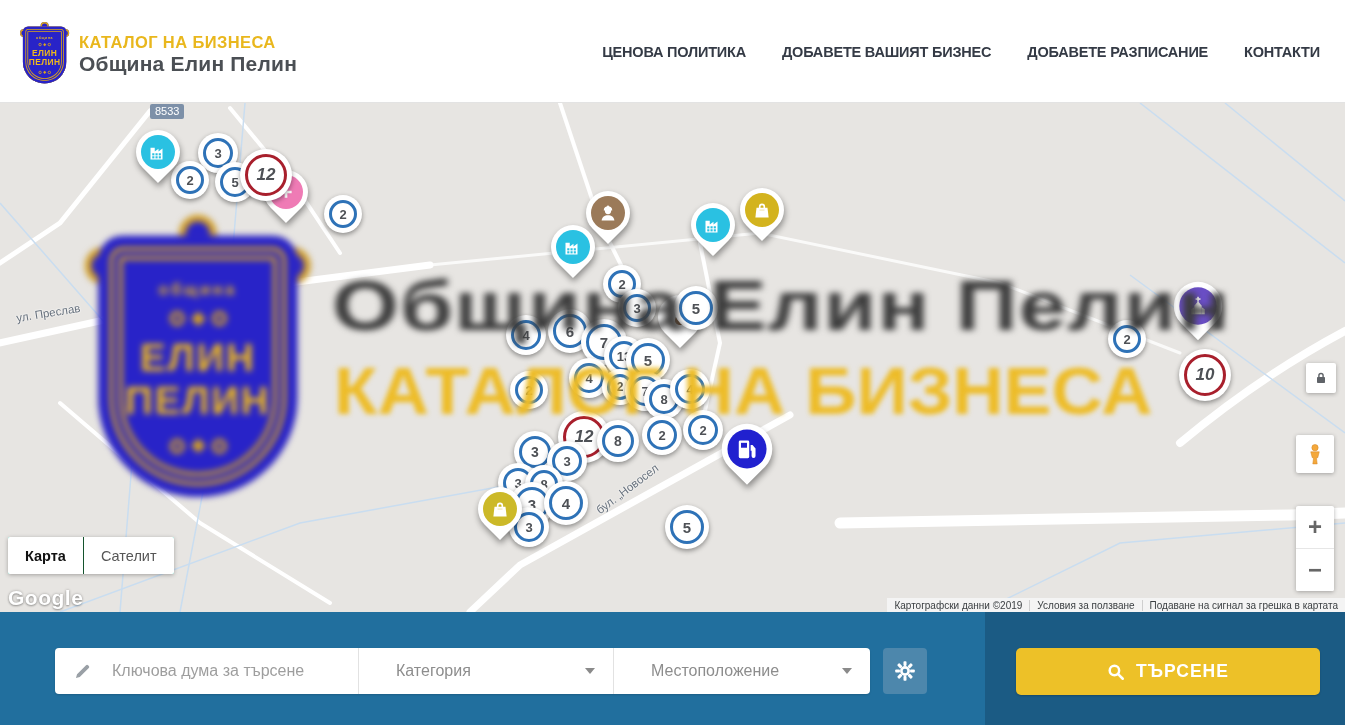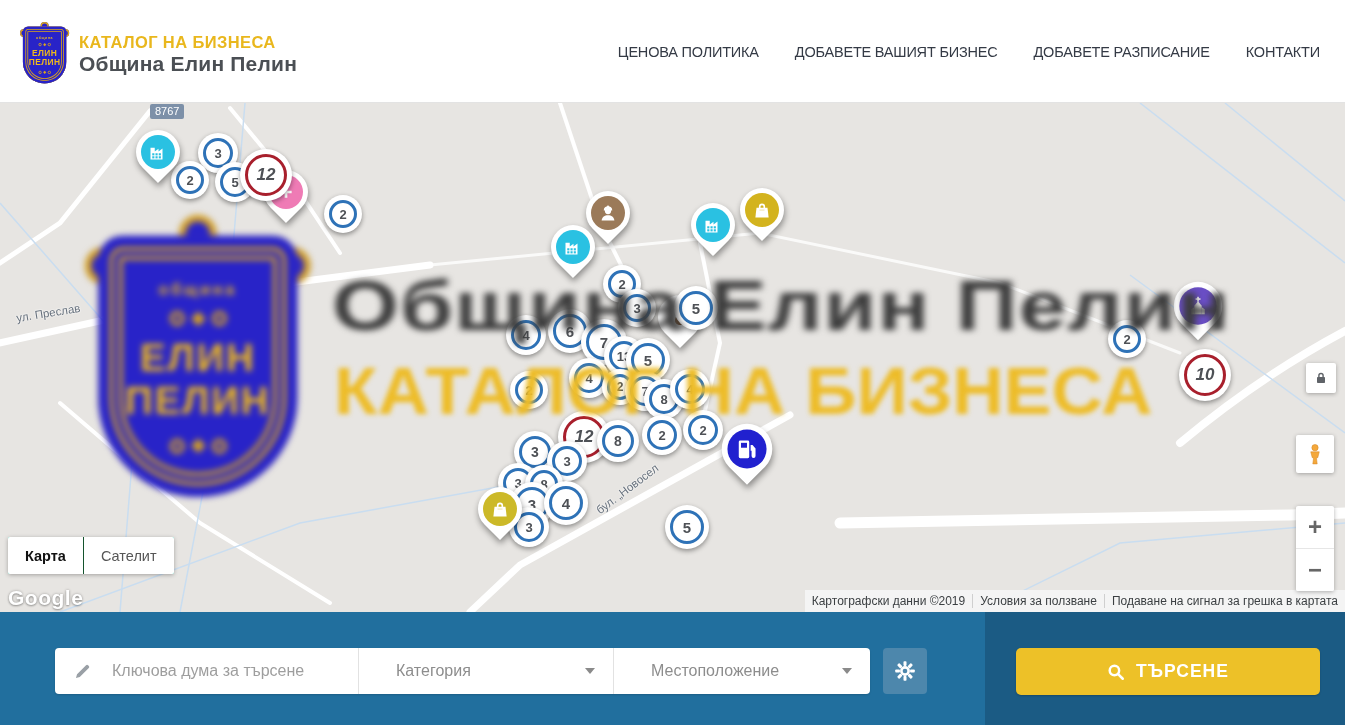--- a/index.html
+++ b/index.html
@@ -8,21 +8,21 @@
 
   
   #header { position:absolute; left:0; top:0; width:1345px; height:103px; background:#ffffff; border-bottom:1px solid #e3e3e3; z-index:20; }
   #logo-wrap { position:absolute; left:20px; top:22px; display:flex; align-items:center; }
   #hdr-crest-box { width:50px; height:62px; position:relative; }
   #hdr-crest-box .crest { transform:scale(0.205); transform-origin:top left; }
   #logo-text { margin-left:9px; }
   #logo-line1 { font-size:21px; font-weight:700; color:#4b4f54; letter-spacing:.2px; }
   #logo-line2 { font-size:16.5px; font-weight:700; color:#e9b71d; letter-spacing:.4px; margin-top:2px; }
   #nav { position:absolute; right:25px; top:0; height:103px; display:flex; align-items:center; gap:36px; }
-  .nav-item { font-size:14.5px; font-weight:400; color:#343a45; letter-spacing:-0.2px; text-decoration:none; cursor:pointer; white-space:nowrap; }
+  .nav-item { font-size:14.5px; font-weight:700; color:#343a45; letter-spacing:-0.2px; text-decoration:none; cursor:pointer; white-space:nowrap; }
 
   
   .crest { position:relative; width:240px; height:300px; }
   .crest .scroll { position:absolute; width:40px; height:40px; border-radius:50%; background:#2823c8; box-shadow:inset 0 0 0 7px #d9a41e; }
   .crest .scroll.l { left:0; top:34px; } .crest .scroll.r { right:0; top:34px; } .crest .scroll.c { left:100px; top:0; }
   .crest .body { position:absolute; left:14px; right:14px; top:22px; bottom:0; background:#2823c8;
     border-radius:30px 30px 120px 120px; display:flex; flex-direction:column; align-items:center;
     box-shadow:inset 0 0 0 12px #2823c8, inset 0 0 0 16px #d9a41e, inset 0 0 0 22px #2823c8, inset 0 0 0 26px #d9a41e; }
   .crest .region { margin-top:48px; font-size:17px; font-weight:700; color:#e8b61e; letter-spacing:3px; }
   .crest .orn { display:flex; align-items:center; gap:9px; margin-top:12px; }
@@ -56,21 +56,21 @@
   #wm-line1 { left:332px; top:162px; font-size:71px; color:#3c3c3c; letter-spacing:1px; transform:scaleX(1.21); filter:blur(3px); }
   #wm-line2 { left:334px; top:250px; font-size:66px; color:#edbc28; transform:scaleX(1.08); filter:blur(2.6px); }
 
   
   #map-type { position:absolute; left:8px; bottom:38px; z-index:6; display:flex; background:#5eead4; border-radius:2px; box-shadow:0 1px 4px rgba(0,0,0,.3); height:37px; }
   .map-type-btn { display:flex; align-items:center; justify-content:center; padding:0 17px; font-size:14.5px; cursor:pointer; background:#fff; border:none; }
   #btn-map { font-weight:700; color:#111; border-radius:2px 0 0 2px; }
   #btn-sat { color:#565656; border-left:1px solid #14532d; border-radius:0 2px 2px 0; }
   #google-logo { position:absolute; left:8px; bottom:2px; z-index:6; font-size:21px; font-weight:700; color:#fff; letter-spacing:.5px; cursor:pointer;
     text-shadow:0 0 3px rgba(0,0,0,.28), 0 1px 2px rgba(0,0,0,.28); }
-  #attribution { position:absolute; right:0; bottom:0; z-index:6; height:22px; display:flex; align-items:center; background:rgba(245,245,245,.92); font-size:12px; color:#3c4043;justify-content:space-between; }
+  #attribution { position:absolute; right:0; bottom:0; z-index:6; height:14px; display:flex; align-items:center; background:rgba(245,245,245,.92); font-size:10px; color:#3c4043;justify-content:space-between; }
   #attribution span { padding:0 7px; white-space:nowrap; }
   #attribution .lnk { cursor:pointer; border-left:1px solid #cfcfcf; }
 
   .ctrl-box { position:absolute; background:#fff; box-shadow:0 1px 4px rgba(0,0,0,.3); border-radius:2px; z-index:6; display:flex; align-items:center; justify-content:center; }
   #lock-box { left:1306px; top:260px; width:30px; height:30px; cursor:pointer; }
   #pegman-box { left:1296px; top:332px; width:38px; height:38px; cursor:grab; }
   #zoom-box { left:1296px; top:403px; width:38px; height:85px; flex-direction:column; padding:0; }
   .zoom-btn { width:38px; height:42px; background:#fff; border:none; font-size:24px; font-weight:700; color:#666; cursor:pointer; line-height:1; }
   #zoom-in { border-bottom:1px solid #e6e6e6; border-radius:2px 2px 0 0; }
   #zoom-out { border-radius:0 0 2px 2px; }
@@ -389,21 +389,21 @@
         </div>
         <div class="cluster" style="height: 40px; width: 40px; left: 509px; top: 404px;">
           <div class="ring" style="font-size: 13px;">3</div>
         </div>
         <div class="cluster" style="height: 44px; width: 44px; left: 665px; top: 402px;">
           <div class="ring" style="font-size: 15px;">5</div>
         </div>
         <div class="cluster red" style="height: 52px; width: 52px; left: 1179px; top: 246px;">
           <div class="ring" style="font-size: 17px;">10</div>
         </div>
-        <div class="road-shield" style="left: 150px; top: 1px;">8767</div>
+        <div class="road-shield" style="left: 150px; top: 1px;">8533</div>
         <div class="street-label" style="left: 16px; top: 204px; transform: rotate(-9deg);">ул. Преслав</div>
         <div class="street-label" style="left: 590px; top: 380px; transform: rotate(-37deg);">бул. „Новосел</div>
       </div>
 
     <div id="watermark">
       <div id="wm-crest">
         <div class="crest">
           <i class="scroll l"></i>
             <i class="scroll c"></i>
             <i class="scroll r"></i>

